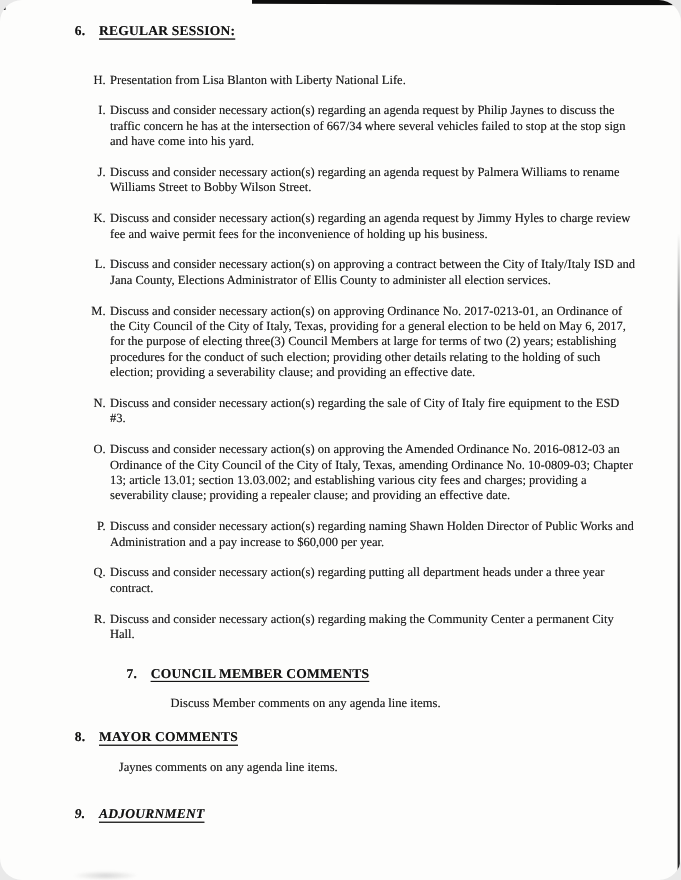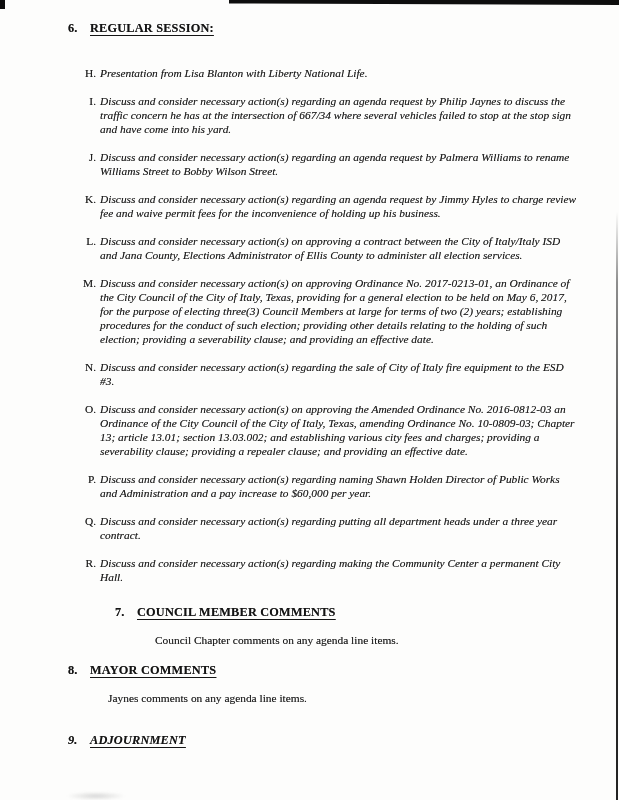--- a/index.html
+++ b/index.html
@@ -7,20 +7,21 @@
     width:619px;height:800px;
     background:#e9e9e9;
     font-family:"Liberation Serif", serif;
   }
   .page{
     position:relative;
     width:619px;height:800px;
     background:#fdfdfc;
     overflow:hidden;
     color:#1d1d1d;
+    border-radius:20px;
   }
   
   .artifact{position:absolute;}
   .top-bar{
     top:0;left:229px;right:0;height:5px;
     background:#0e0e0e;
     clip-path:polygon(0 0,100% 0,100% 100%,0 70%);
   }
   .corner-square{
     top:0;left:0;width:5px;height:9px;background:#0c0c0c;
@@ -49,21 +50,21 @@
     text-decoration-thickness:1.3px;
     text-underline-offset:2.5px;
   }
   .items{margin:30px 0 0 15px;width:497px;}
   .item{
     display:flex;
     margin-bottom:14px;
     font-size:11.4px;line-height:14px;
   }
   .item .letter{flex:0 0 13px;text-align:right;margin-right:4px;}
-  .item .text{width:479px;font-style:italic;}
+  .item .text{width:479px;}
   .section-7{margin-top:20px;margin-left:47px;}
   .section-8{margin-top:15px;}
   .section-9{margin-top:27px;font-style:italic;}
   .note{
     margin:13px 0 0 40px;
     font-size:11.4px;line-height:14px;
   }
 </style>
 </head>
 <body>
@@ -126,21 +127,21 @@
           <span class="letter">R.</span>
           <div class="text">Discuss and consider necessary action(s) regarding making the Community Center a permanent City Hall.</div>
         </div>
       </div>
     </div>
 
     <div class="section section-7">
       <div class="sec-head">
         <span class="sec-num">7.</span><span class="sec-title">COUNCIL MEMBER COMMENTS</span>
       </div>
-      <div class="note">Council Chapter comments on any agenda line items.</div>
+      <div class="note">Discuss Member comments on any agenda line items.</div>
     </div>
 
     <div class="section section-8">
       <div class="sec-head">
         <span class="sec-num">8.</span><span class="sec-title">MAYOR COMMENTS</span>
       </div>
       <div class="note">Jaynes comments on any agenda line items.</div>
     </div>
 
     <div class="section section-9">

